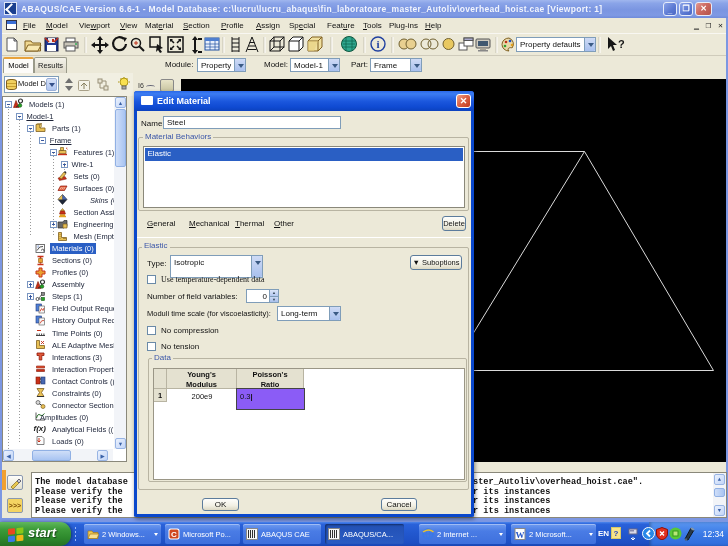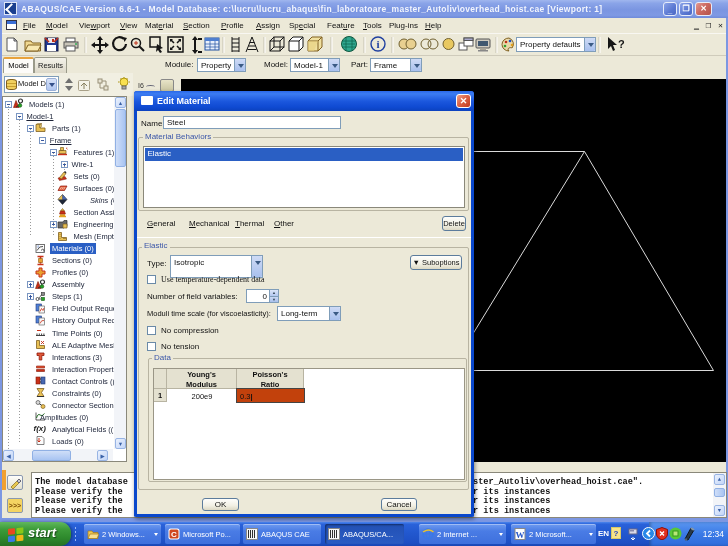--- a/index.html
+++ b/index.html
@@ -618,21 +618,21 @@
     <div class="cb" style="left:10px;top:231px;"></div>
     <div class="dlbl" style="left:24px;top:231px;">No tension</div>
     <div class="group" style="left:11px;top:247px;width:319px;height:124px;"></div>
     <div class="glbl" style="left:15px;top:242px;">Data</div>
     <div class="field" style="left:16px;top:257px;width:312px;height:112px;border-color:#9a9686;">
       <div class="thcell" style="left:0;top:0;width:13px;height:20px;"></div>
       <div class="thcell" style="left:13px;top:0;width:70px;height:20px;">Young's<br>Modulus</div>
       <div class="thcell" style="left:83px;top:0;width:67px;height:20px;">Poisson's<br>Ratio</div>
       <div style="position:absolute;left:0;top:20px;width:13px;height:13px;background:#e4e1d0;border-right:1px solid #b8b4a2;border-bottom:1px solid #b8b4a2;font-size:7.5px;font-weight:bold;text-align:center;padding-top:2px;">1</div>
       <div style="position:absolute;left:13px;top:20px;width:70px;height:13px;font-size:7.5px;text-align:center;padding-top:2.5px;">200e9</div>
-      <div style="position:absolute;left:82px;top:19px;width:69px;height:15px;background:#c2410c;border:1px solid #444;font-size:7.5px;padding:2.5px 0 0 3px;">0.3<span style="font-weight:bold;">|</span></div>
+      <div style="position:absolute;left:82px;top:19px;width:69px;height:22px;background:#8b5cf6;border:1px solid #444;font-size:7.5px;padding:2.5px 0 0 3px;">0.3<span style="font-weight:bold;">|</span></div>
     </div>
     <div class="btn" style="left:65px;top:387px;width:37px;height:13px;line-height:12px;">OK</div>
     <div class="btn" style="left:244px;top:387px;width:36px;height:13px;line-height:12px;">Cancel</div>
   </div>
 </div>
 
 <div class="abs" id="taskbar">
 <div class="abs" id="startbtn">
       <svg style="position:absolute;left:7px;top:4px;" width="18" height="16" viewBox="0 0 18 16">
 <g transform="skewY(-6)">

